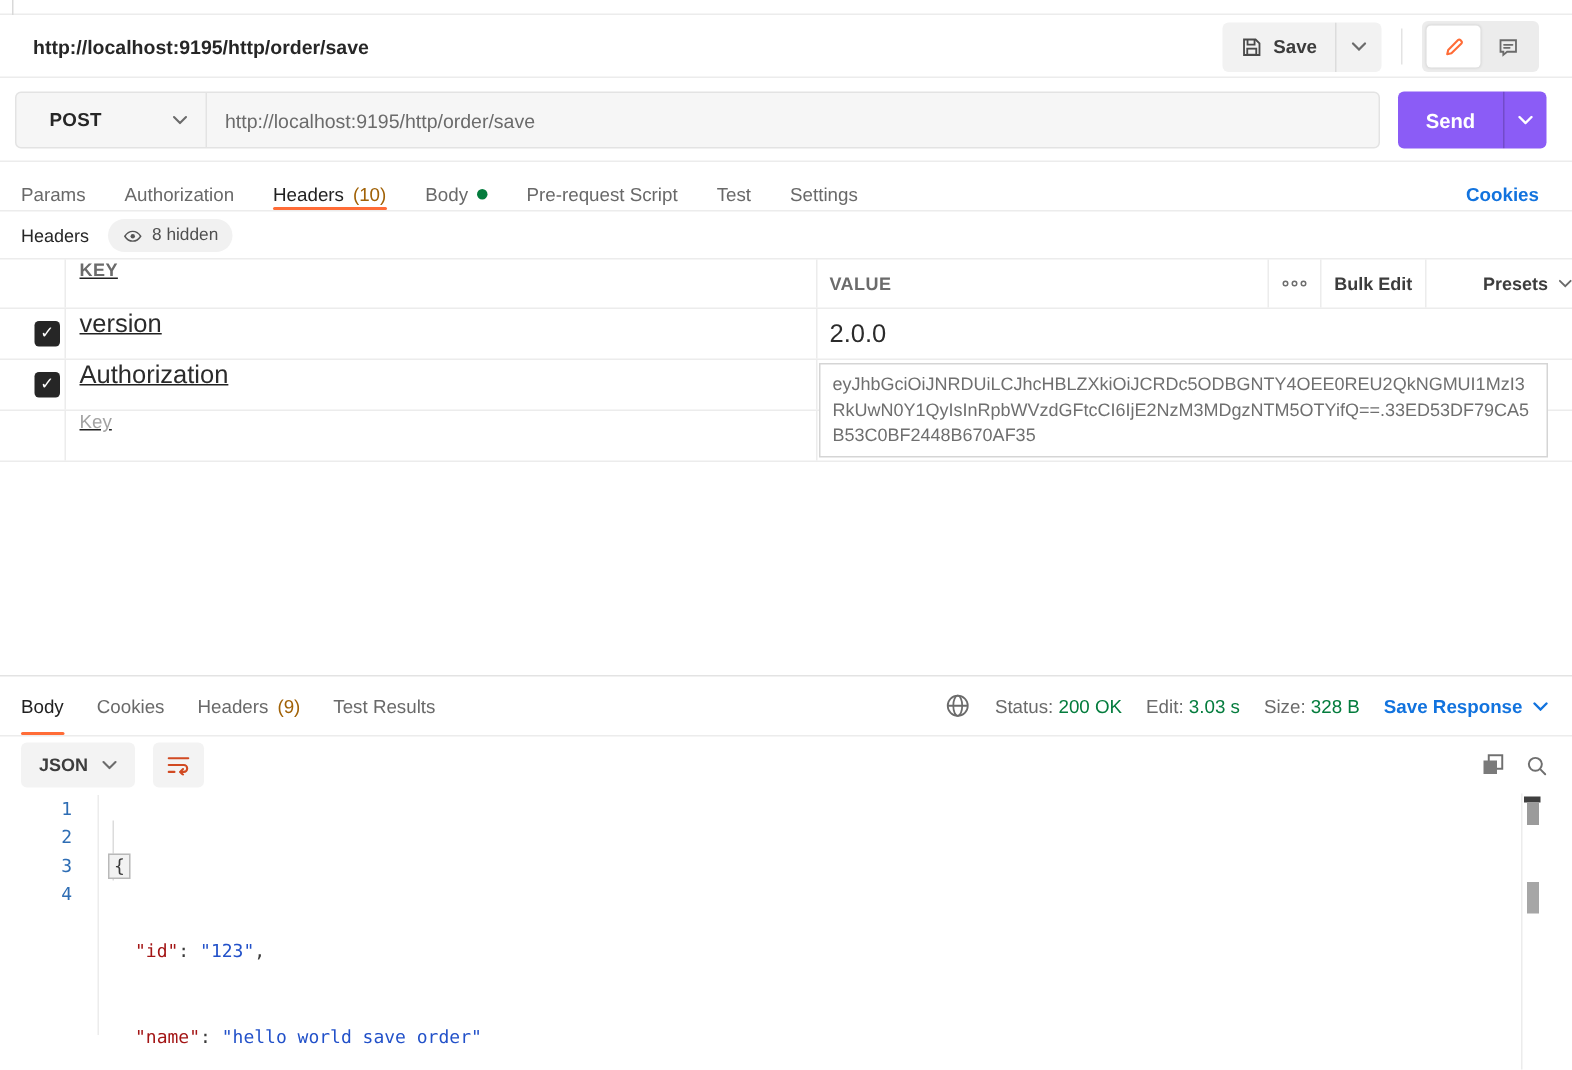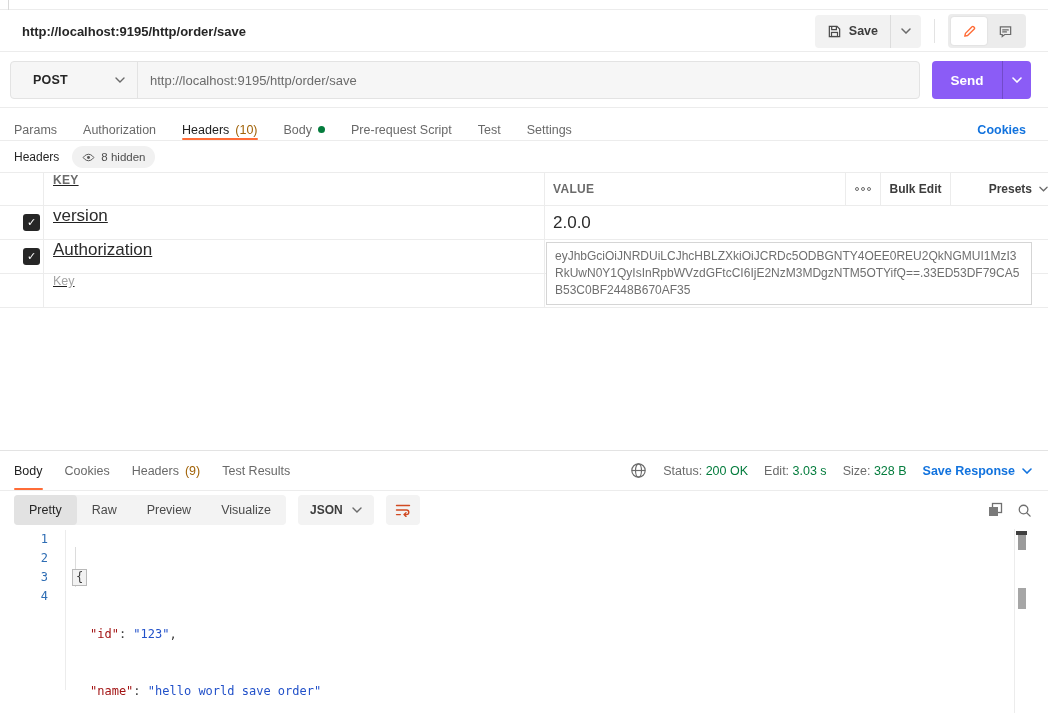--- a/index.html
+++ b/index.html
@@ -309,26 +309,20 @@
           <span class="chev" style="color:#1273de">
             <svg width="10" height="6" viewBox="0 0 10 6" fill="none" stroke="currentColor" stroke-width="1.6" stroke-linecap="round">
                 <path d="M1 1l4 4 4-4"></path>
               </svg>
           </span>
         </span>
       </div>
     </div>
 
     <div class="resp-toolbar">
-      <div class="segmented">
-        <div class="seg-item active">Pretty</div>
-        <div class="seg-item">Raw</div>
-        <div class="seg-item">Preview</div>
-        <div class="seg-item">Visualize</div>
-      </div>
       <div class="json-dd">
         <span>JSON</span>
         <span class="chev">
           <svg width="10" height="6" viewBox="0 0 10 6" fill="none" stroke="currentColor" stroke-width="1.4" stroke-linecap="round">
               <path d="M1 1l4 4 4-4"></path>
             </svg>
         </span>
       </div>
       <div class="wrap-btn">
         <span>

